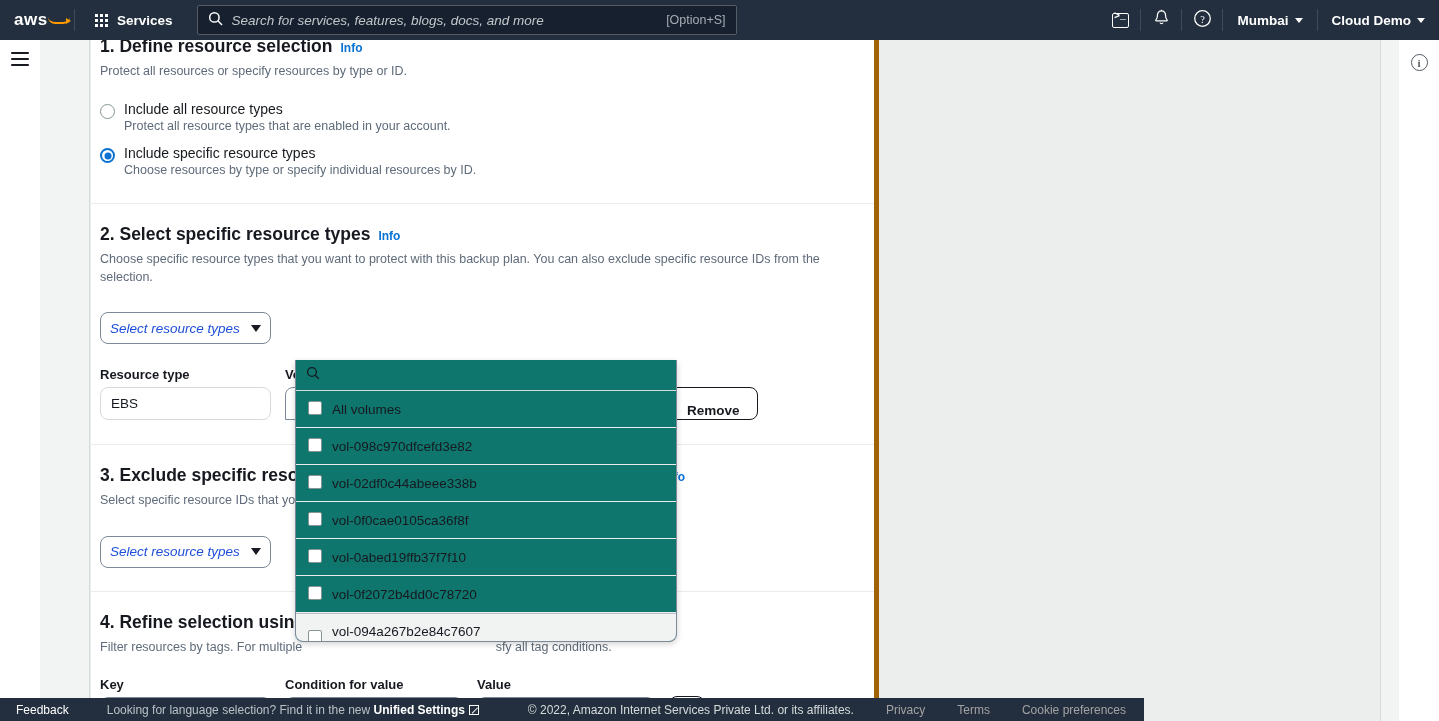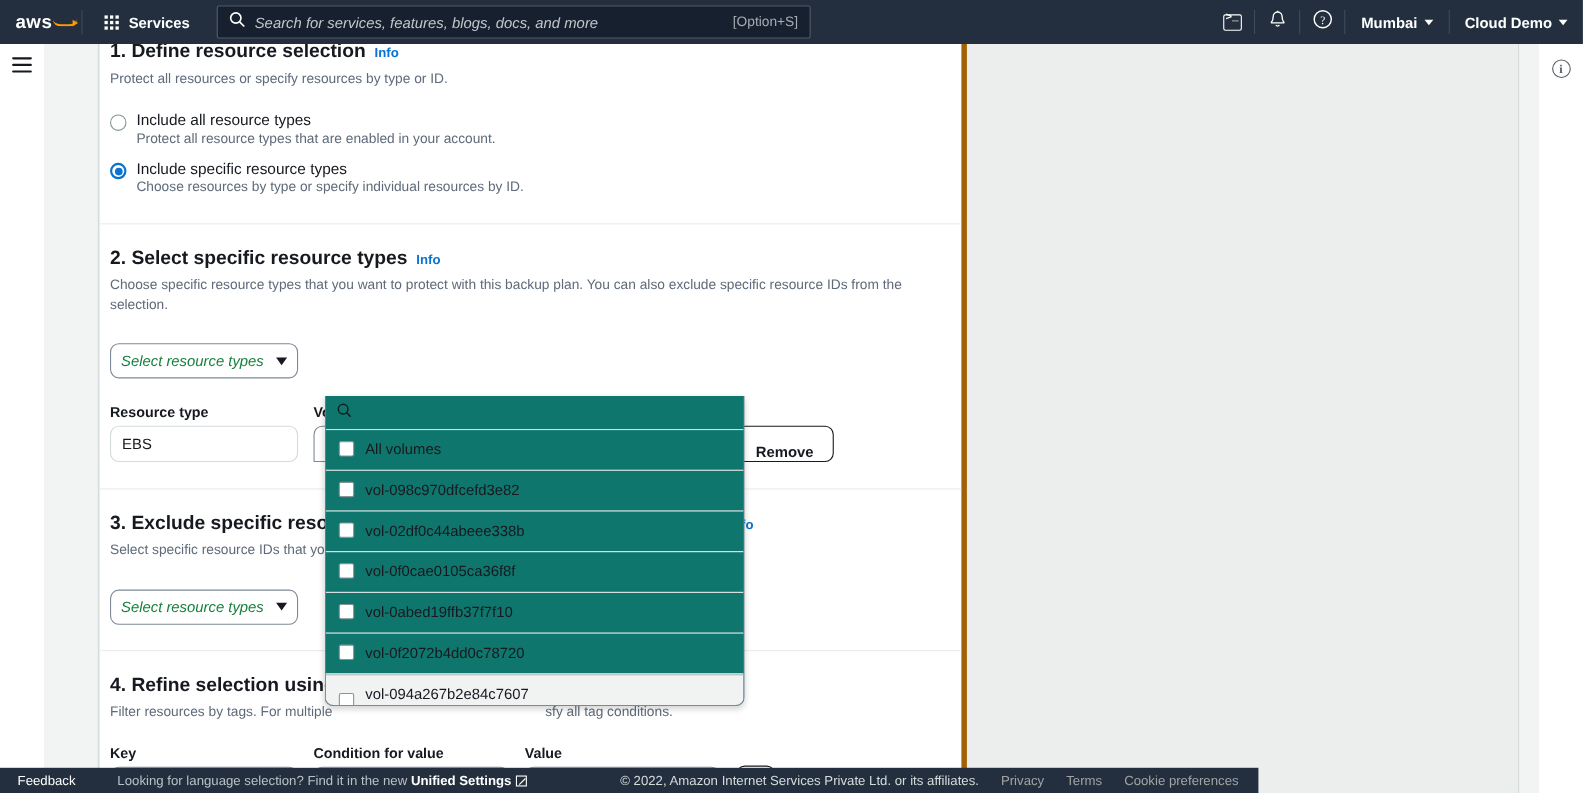--- a/index.html
+++ b/index.html
@@ -189,21 +189,21 @@
     margin-bottom: 5px;
   }
 
   .select-box {
     width: 171px; height: 32px;
     border: 1px solid #7d8998; border-radius: 8px;
     background: #fff;
     display: flex; align-items: center; justify-content: space-between;
     padding: 0 9px; cursor: pointer;
   }
-  .select-ph { font-size: 13.5px; color: #15803d; font-style: italic; }
+  .select-ph { font-size: 13.5px; color: #1d4ed8; font-style: italic; }
   .caret-dark {
     width: 0; height: 0;
     border-left: 5px solid transparent;
     border-right: 5px solid transparent;
     border-top: 7px solid #16191f;
   }
   .caret-up {
     width: 0; height: 0;
     border-left: 5px solid transparent;
     border-right: 5px solid transparent;
@@ -298,21 +298,21 @@
     border: 1.4px solid #fff; position: relative;
     margin-left: 4px; vertical-align: -1px;
   }
   .ext-ico:after {
     content: ""; position: absolute; left: 1px; top: 4px;
     width: 8px; height: 1.4px; background: #fff;
     transform: rotate(-45deg);
   }
   .foot-right {
     margin-left: auto; display: flex; align-items: center;
-    gap: 20px; margin-right: 18px; color: #d5dbdb;
+    gap: 32px; margin-right: 18px; color: #d5dbdb;
   }
   .foot-right a { color: #a3a3a3; text-decoration: none; cursor: pointer; }
 </style>
 </head>
 <body>
 
 <div class="topnav">
   <div class="aws-logo">
     <span class="txt">aws</span>
     <span class="smile"></span>

